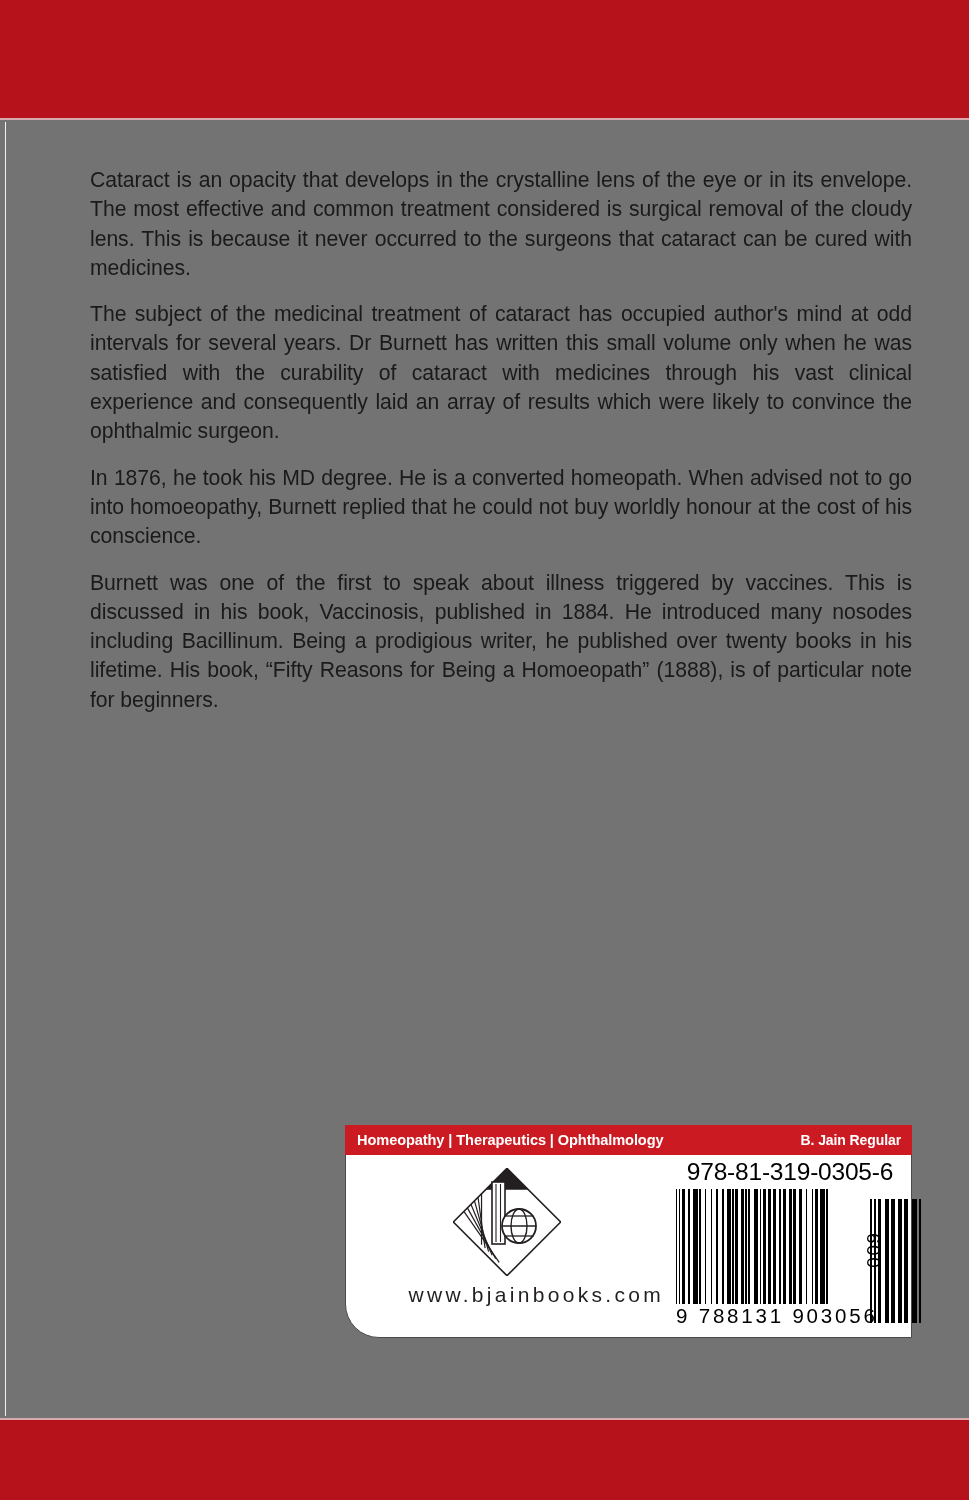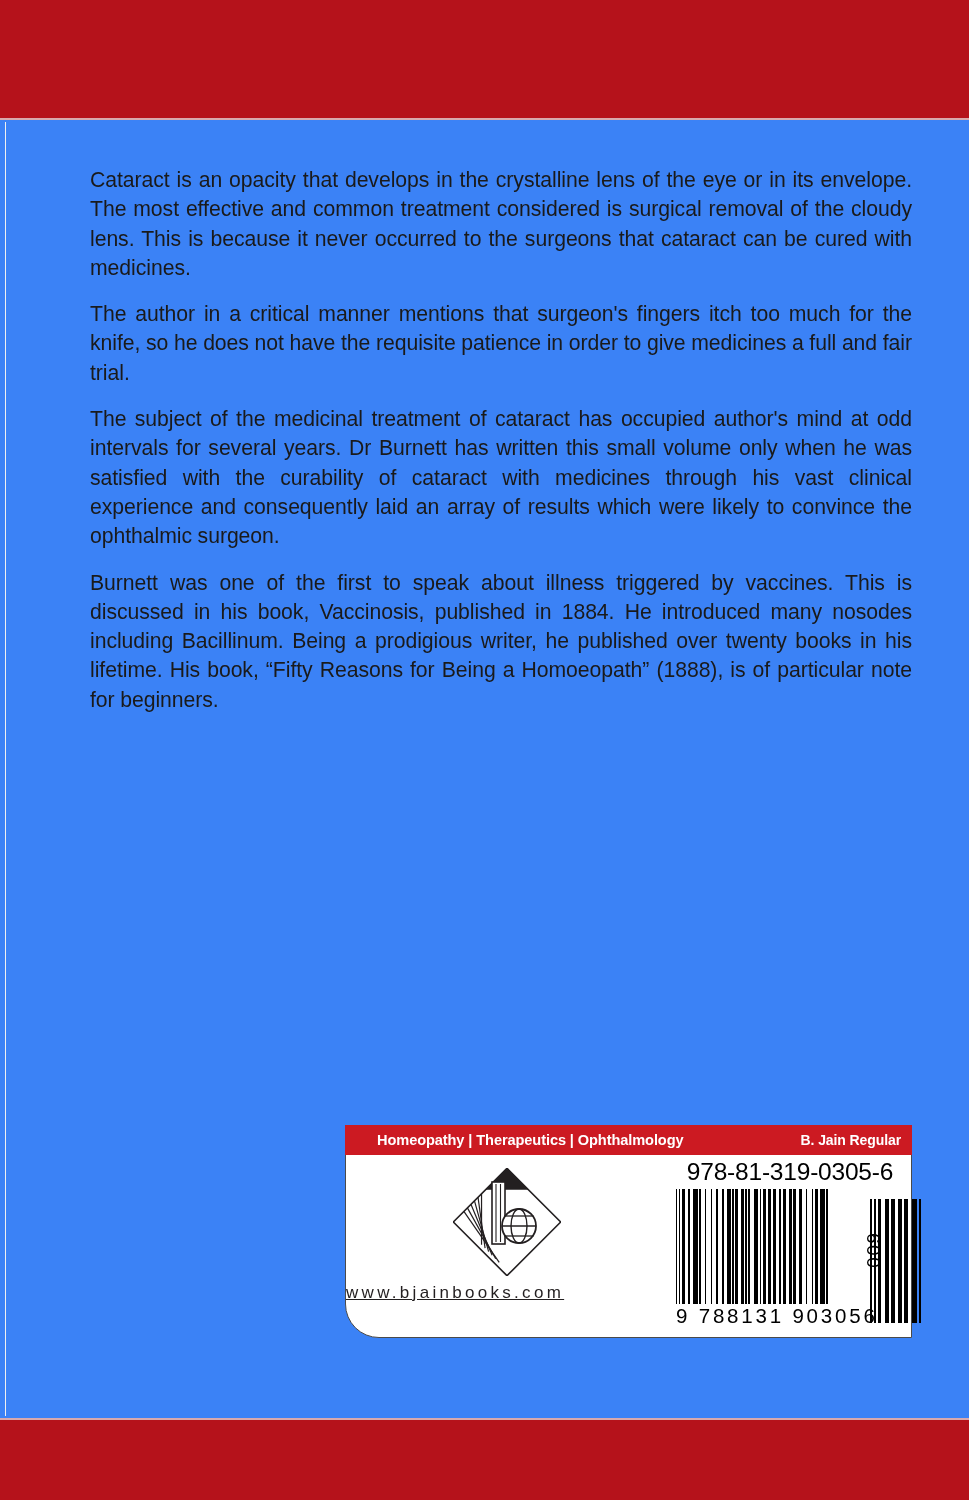--- a/index.html
+++ b/index.html
@@ -9,21 +9,21 @@
     background: #ffffff;
   }
   body {
     font-family: "Liberation Sans", sans-serif;
   }
 
   .page {
     position: relative;
     width: 969px;
     height: 1500px;
-    background: #3b82f6;
+    background: #737373;
     overflow: hidden;
   }
 
   
   .band {
     position: absolute;
     left: 0;
     width: 969px;
     background: #b5121b;
   }
@@ -89,21 +89,20 @@
     align-items: center;
     justify-content: space-between;
     padding: 0 11px 0 12px;
   }
   .banner-categories {
     color: #ffffff;
     font-size: 14.6px;
     font-weight: 700;
     letter-spacing: -0.1px;
     white-space: nowrap;
-    margin-left: 20px;
   }
   .banner-imprint {
     color: #ffffff;
     font-size: 14px;
     font-weight: 700;
     letter-spacing: -0.1px;
     white-space: nowrap;
   }
 
   
@@ -119,26 +118,25 @@
     left: 107px;
     top: 12px;
     width: 108px;
     height: 108px;
   }
   .site-url {
     position: absolute;
     left: 0;
     top: 127px;
     width: 318px;
-    text-align: left;
-    font-size: 17px;
+    text-align: right;
+    font-size: 21px;
     letter-spacing: 3.3px;
     color: #231f20;
     font-weight: 400;
-    text-decoration: underline;
   }
 
   
   .footer-right {
     position: absolute;
     left: 326px;
     top: 32px;
     width: 236px;
   }
   .isbn {
@@ -214,22 +212,22 @@
 </head>
 <body>
 
 <div class="page">
 
   <div class="band band-top"></div>
   <div class="spine-crease"></div>
 
   <div class="blurb">
     <p class="para">Cataract is an opacity that develops in the crystalline lens of the eye or in its envelope. The most effective and common treatment considered is surgical removal of the cloudy lens. This is because it never occurred to the surgeons that cataract can be cured with medicines.</p>
-    <p class="para">The author in a critical manner mentions that surgeon's fingers itch too much for the knife, so he does not have the requisite patience in order to give medicines a full and fair trial.</p>
     <p class="para">The subject of the medicinal treatment of cataract has occupied author's mind at odd intervals for several years. Dr Burnett has written this small volume only when he was satisfied with the curability of cataract with medicines through his vast clinical experience and consequently laid an array of results which were likely to convince the ophthalmic surgeon.</p>
+    <p class="para">In 1876, he took his MD degree. He is a converted homeopath. When advised not to go into homoeopathy, Burnett replied that he could not buy worldly honour at the cost of his conscience.</p>
     <p class="para">Burnett was one of the first to speak about illness triggered by vaccines. This is discussed in his book, Vaccinosis, published in 1884. He introduced many nosodes including Bacillinum. Being a  prodigious writer, he published over twenty books in his lifetime. His book, “Fifty Reasons for Being a Homoeopath” (1888), is of particular note for beginners.</p>
   </div>
 
   <div class="footer-box">
 
     <div class="footer-banner">
       <span class="banner-categories">Homeopathy | Therapeutics | Ophthalmology</span>
       <span class="banner-imprint">B. Jain Regular</span>
     </div>
 

